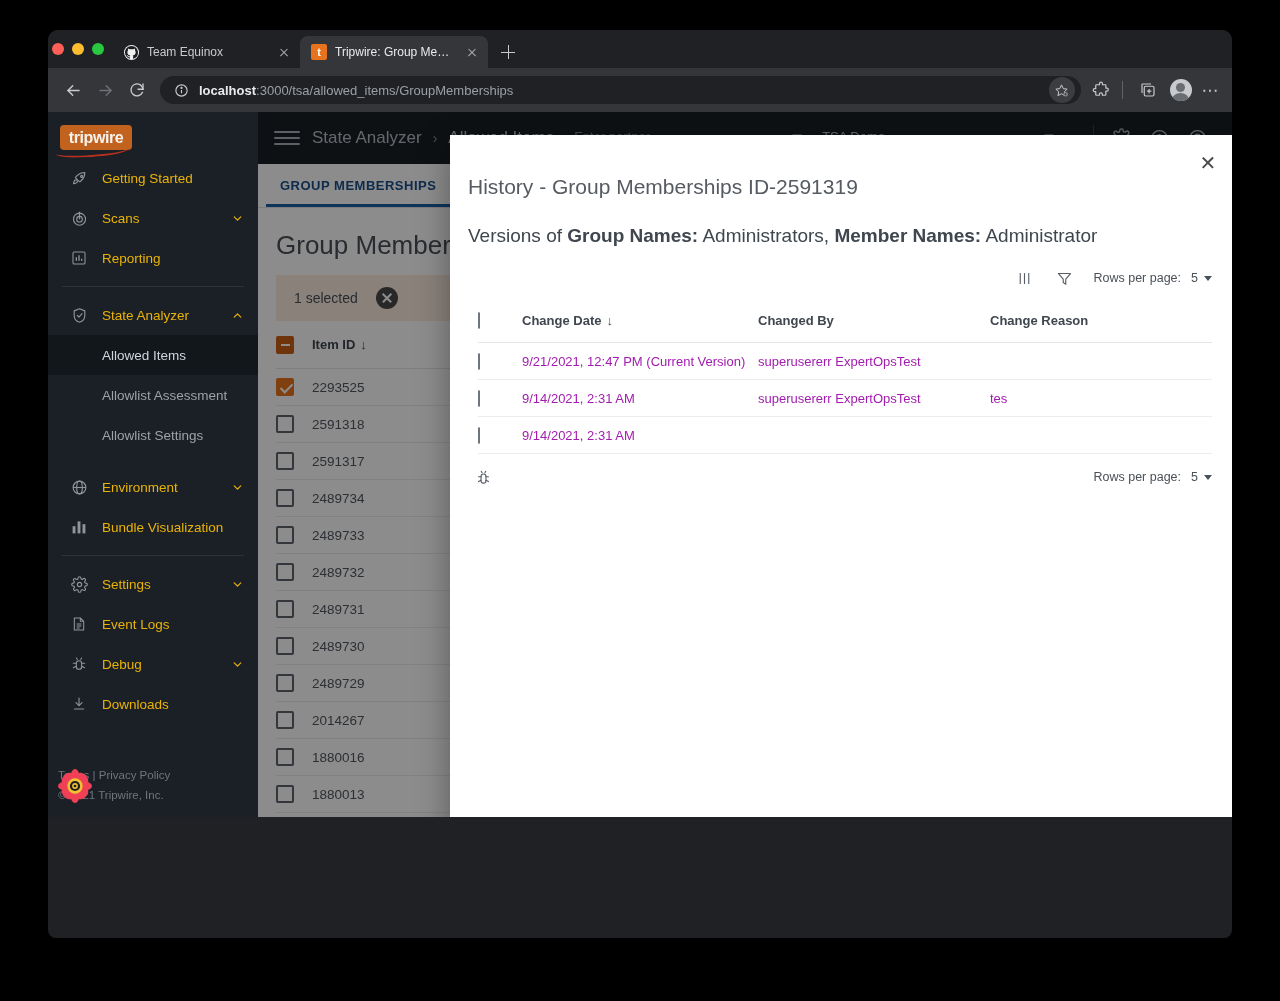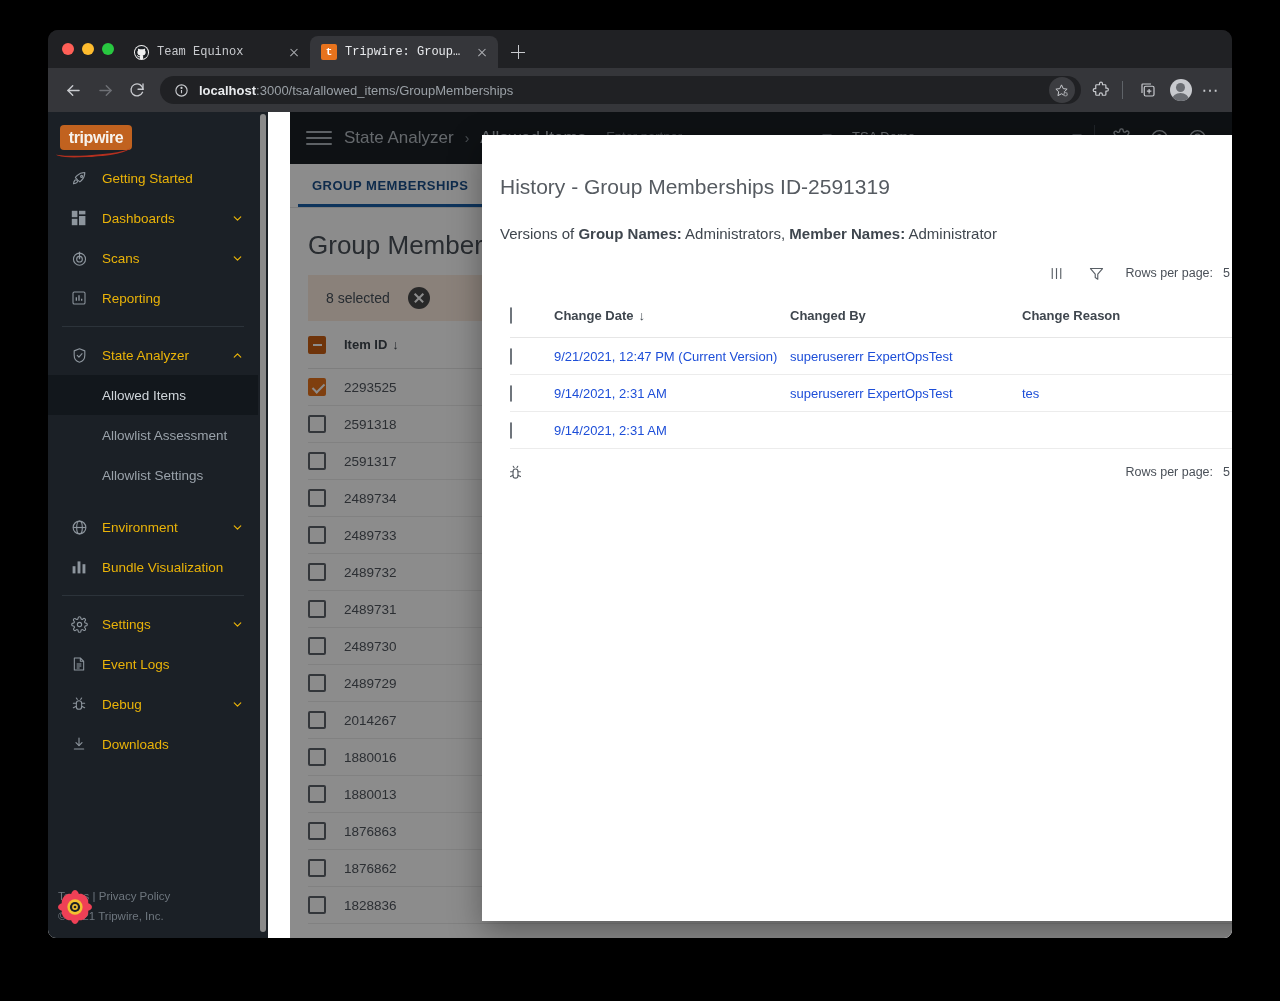--- a/index.html
+++ b/index.html
@@ -18,22 +18,21 @@
     border-radius: 10px 10px 8px 8px;
     overflow: hidden;
   }
 
   
   #tab-strip {
     position: relative;
     height: 38px;
     background: #202124;
     display: flex; align-items: flex-end;
-    padding-left: 10px;
-    font-family: Liberation Mono, monospace;
+    padding-left: 0;
   }
   .traffic-lights { display: flex; align-items: center; gap: 8px; height: 38px; padding: 0 8px 0 4px; }
   .tl { width: 12px; height: 12px; border-radius: 50%; }
   .tl.red { background: #ff5f57; }
   .tl.yellow { background: #febc2e; }
   .tl.green { background: #28c840; }
 
   .tab {
     position: relative;
     height: 32px;
@@ -112,25 +111,24 @@
   }
   #profile-avatar::after {
     content: ""; position: absolute; left: 2.5px; top: 14px;
     width: 17px; height: 14px; border-radius: 50% 50% 0 0; background: #6a6d72;
   }
   #more-menu { color: #c8cace; font-size: 17px; letter-spacing: 1.4px; margin: 0 2px 0 8px; }
 
   
   #viewport {
     position: relative;
-    height: 826px;
+    height: 705px;
     background: #fff;
     display: flex;
     overflow: hidden;
-    gap: 32px;
   }
 
   
   #app-sidebar {
     width: 210px; flex: 0 0 210px;
     background: #1b2026;
     position: relative;
     color: #a6adb4;
     font-size: 13.5px;
   }
@@ -296,21 +294,21 @@
     width: 32px; height: 32px;
     display: flex; align-items: center; justify-content: center;
     color: #4a4a4a; font-size: 20px; line-height: 1;
   }
   #modal-title {
     padding: 40px 0 0 18px;
     font-size: 21px; color: #565b61; font-weight: 400;
   }
   #modal-subtitle {
     padding: 26px 0 0 18px;
-    font-size: 15px; color: #3f464e;
+    font-size: 19px; color: #3f464e;
   }
   #modal-subtitle b { font-weight: 700; }
   #modal-tabletools {
     display: flex; align-items: center; justify-content: flex-end;
     gap: 18px; padding: 20px 28px 10px 0;
     font-size: 12.5px; color: #4a5058;
   }
   .tool-icon { width: 22px; height: 22px; display: flex; align-items: center; justify-content: center; color: #585e65; }
   .rows-per-page { display: flex; align-items: center; gap: 10px; }
   .rpp-value { display: flex; align-items: center; gap: 6px; }
@@ -318,21 +316,21 @@
 
   #history-table { padding: 0 28px; }
   .hist-head {
     display: flex; align-items: center; height: 44px;
     border-bottom: 1px solid #e6e6e6;
     font-size: 13px; font-weight: 700; color: #3f464e;
   }
   .hist-row {
     display: flex; align-items: center; height: 37px;
     border-bottom: 1px solid #ececec;
-    font-size: 13px; color: #1d4ed8;
+    font-size: 13px; color: #a21caf;
   }
   .col-cb { width: 44px; flex: 0 0 44px; }
   .col-date { width: 236px; flex: 0 0 236px; }
   .col-by   { width: 232px; flex: 0 0 232px; }
   .col-reason { flex: 1; }
   .cb-light {
     width: 17px; height: 17px;
     border: 1.8px solid #6f757c; border-radius: 2px; background: #fff;
   }
   #modal-footer {
@@ -447,36 +445,20 @@
           <svg width="17" height="17" viewBox="0 0 24 24" fill="none" stroke="currentColor" stroke-width="1.6" stroke-linecap="round" stroke-linejoin="round">
               <path d="M5.5 14.5c-1.5 1.5-2 5-2 5s3.5-.5 5-2c.9-.9.9-2.2 0-3s-2.1-.9-3 0z"></path>
               <path d="M9 13.5L6.5 11c-.3-.3-.3-.7 0-1l2-2c3-3 7-4.5 11-4.5 0 4-1.5 8-4.5 11l-2 2c-.3.3-.7.3-1 0L10.5 15"></path>
               <circle cx="15" cy="9" r="1.4"></circle>
             </svg>
         </span>
         <span class="nav-label">Getting Started</span>
         <span class="nav-chev"></span>
       </div>
 
-      <div class="nav-item">
-        <span class="nav-icon">
-          <svg width="16" height="16" viewBox="0 0 20 20">
-              <rect x="1" y="1" width="7" height="8" fill="currentColor"></rect>
-              <rect x="10" y="1" width="8" height="4.5" fill="currentColor"></rect>
-              <rect x="1" y="11" width="7" height="8" fill="currentColor"></rect>
-              <rect x="10" y="7.5" width="8" height="11.5" fill="currentColor"></rect>
-            </svg>
-        </span>
-        <span class="nav-label">Dashboards</span>
-        <span class="nav-chev">
-          <svg width="13" height="13" viewBox="0 0 24 24" fill="none" stroke="currentColor" stroke-width="2.2" stroke-linecap="round" stroke-linejoin="round">
-              <polyline points="6 9 12 15 18 9"></polyline>
-            </svg>
-        </span>
-      </div>
 
       <div class="nav-item">
         <span class="nav-icon">
           <svg width="17" height="17" viewBox="0 0 24 24" fill="none" stroke="currentColor" stroke-width="1.6">
               <circle cx="12" cy="13" r="8.5"></circle>
               <circle cx="12" cy="13" r="4"></circle>
               <line x1="12" y1="13" x2="12" y2="2.5" stroke-width="1.8"></line>
             </svg>
         </span>
         <span class="nav-label">Scans</span>
@@ -706,21 +688,21 @@
           <span>GROUP MEMBERSHIPS</span>
         </div>
         <div class="ctab">
           <span>OPI</span>
         </div>
       </div>
 
       <div id="page-title">Group Members</div>
 
       <div id="selection-toolbar">
-        <span>8 selected</span>
+        <span>1 selected</span>
         <span id="clear-selection-icon"></span>
       </div>
 
       <div id="items-table">
         <div class="items-head">
           <span class="cb indeterminate"></span>
           <span>
             <span>Item ID</span><span class="sort-arrow">↓</span>
           </span>
         </div>

